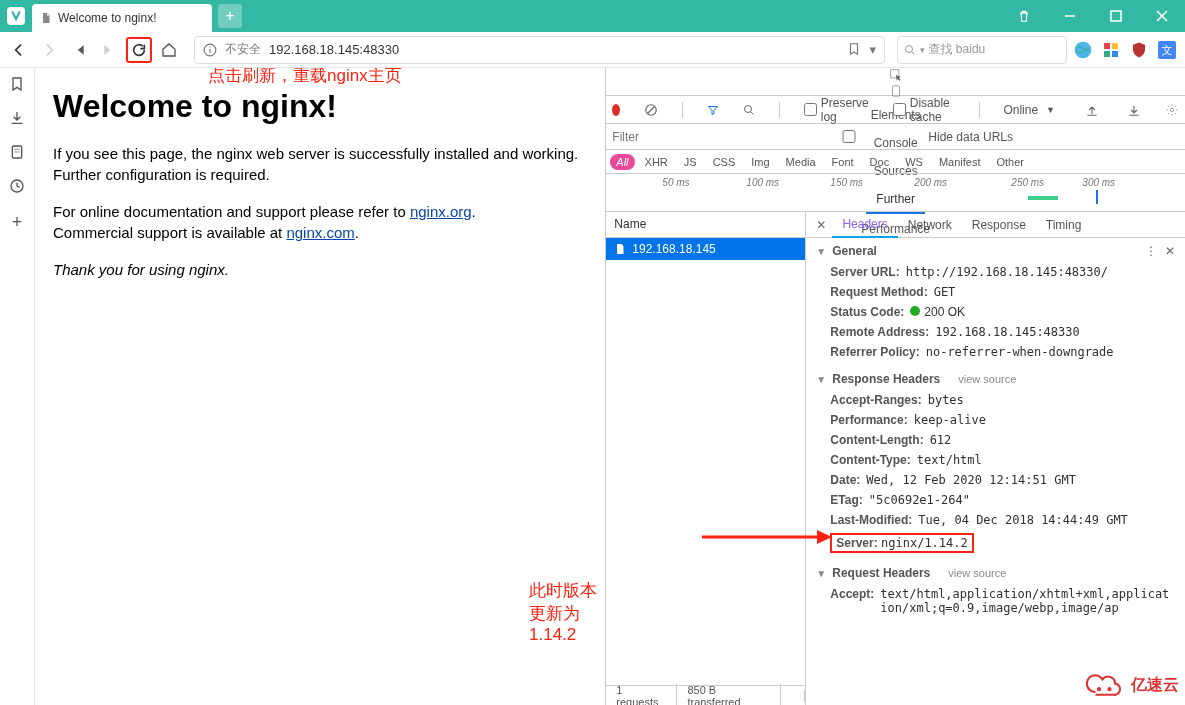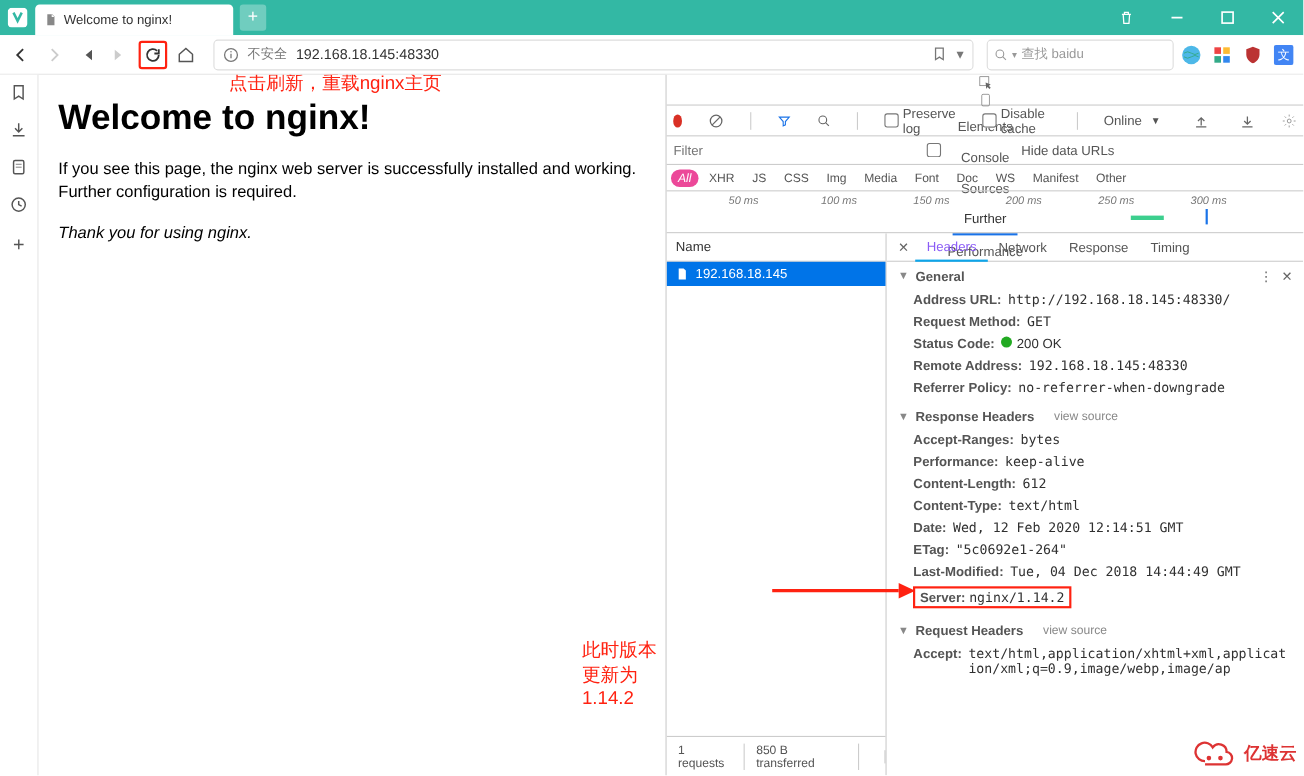--- a/index.html
+++ b/index.html
@@ -64,21 +64,21 @@
 .dt-dtab.active{color:#8b5cf6;border-bottom:2px solid #0ea5e9;}
 .dt-scroll{flex:1;overflow-y:auto;padding:2px 0;font-size:12px;}
 .sect{padding:4px 10px;color:#555;font-weight:bold;display:flex;align-items:center;gap:6px;}
 .sect .tri{font-size:10px;color:#888;}
 .viewsrc{color:#888;font-weight:normal;margin-left:12px;font-size:11px;}
 .kv{padding:3px 10px 3px 24px;display:flex;gap:6px;}
 .kv .k{font-weight:bold;color:#545454;}
 .kv .v{font-family:Consolas,monospace;color:#303030;}
 .status-dot{display:inline-block;width:10px;height:10px;background:#2a2;border-radius:50%;margin-right:4px;}
 .server-box{border:2px solid #f21;display:inline-block;padding:1px 4px;}
-.dt-footer{height:36px;border-top:1px solid #ccc;display:flex;align-items:center;font-size:11px;color:#555;}
+.dt-footer{height:20px;border-top:1px solid #ccc;display:flex;align-items:center;font-size:11px;color:#555;}
 .dt-footer span{padding:0 10px;border-right:1px solid #ccc;}
 
 .watermark{position:absolute;right:6px;bottom:6px;display:flex;align-items:center;gap:4px;color:#d33;font-size:16px;font-weight:bold;}
 .watermark svg{width:42px;height:28px;}
 svg { display:block; }
 </style>
 </head>
 <body>
 
 <div class="titlebar">
@@ -227,20 +227,24 @@
       </svg>
     </div>
   <div style="font-size:18px;color:#555">+</div>
 </div>
 
 <div class="content">
   <div class="page">
     <div class="annot1">点击刷新，重载nginx主页</div>
     <h1>Welcome to nginx!</h1>
     <p>If you see this page, the nginx web server is successfully installed and working. Further configuration is required.</p>
+    <p>
+      <span>For online documentation and support please refer to </span><a href="#">nginx.org</a><span>.</span><br>
+      <span>Commercial support is available at </span><a href="#">nginx.com</a><span>.</span>
+    </p>
     <p class="italic">Thank you for using nginx.</p>
     <div class="annot2">此时版本更新为1.14.2</div>
   </div>
 
   <div class="devtools">
     <div class="dt-tabs">
       <div class="dt-icon">
           <svg width="14" height="14" viewBox="0 0 24 24">
             <rect x="3" y="3" width="14" height="14" stroke="#666" fill="none"></rect>
             <path d="M12 12l8 3-3 2 3 3-2 2-3-3-2 3z" fill="#666"></path>
@@ -331,21 +335,21 @@
       <span class="type-pill">Doc</span>
       <span class="type-pill">WS</span>
       <span class="type-pill">Manifest</span>
       <span class="type-pill">Other</span>
     </div>
     <div class="dt-timeline">
       <span class="tick" style="left:56px">50 ms</span>
       <span class="tick" style="left:140px">100 ms</span>
       <span class="tick" style="left:224px">150 ms</span>
       <span class="tick" style="left:308px">200 ms</span>
-      <span class="tick" style="left:392px">250 ms</span>
+      <span class="tick" style="left:405px">250 ms</span>
       <span class="tick" style="left:476px">300 ms</span>
       <div class="bar" style="left:422px;width:30px;background:#3ccf8e"></div>
       <div class="bar" style="left:490px;width:2px;height:14px;top:16px;background:#1a73e8"></div>
     </div>
     <div class="dt-body">
       <div class="dt-namecol">
         <div class="dt-namehdr">Name</div>
         <div class="dt-row">
           <svg width="12" height="12" viewBox="0 0 24 24">
               <path fill="#fff" d="M6 2h9l4 4v16H6z"></path>
@@ -366,21 +370,21 @@
           <div class="dt-dtab">Network</div>
           <div class="dt-dtab">Response</div>
           <div class="dt-dtab">Timing</div>
         </div>
         <div class="dt-scroll">
           <div class="sect">
               <span class="tri">▼</span>
               <span>General</span>
             </div>
           <div class="kv">
-              <span class="k">Address URL:</span>
+              <span class="k">Server URL:</span>
               <span class="v">http://192.168.18.145:48330/</span>
             </div>
           <div class="kv">
               <span class="k">Request Method:</span>
               <span class="v">GET</span>
             </div>
           <div class="kv">
               <span class="k">Status Code:</span>
               <span class="v"><span class="status-dot"></span><span>200 OK</span></span>
             </div>

